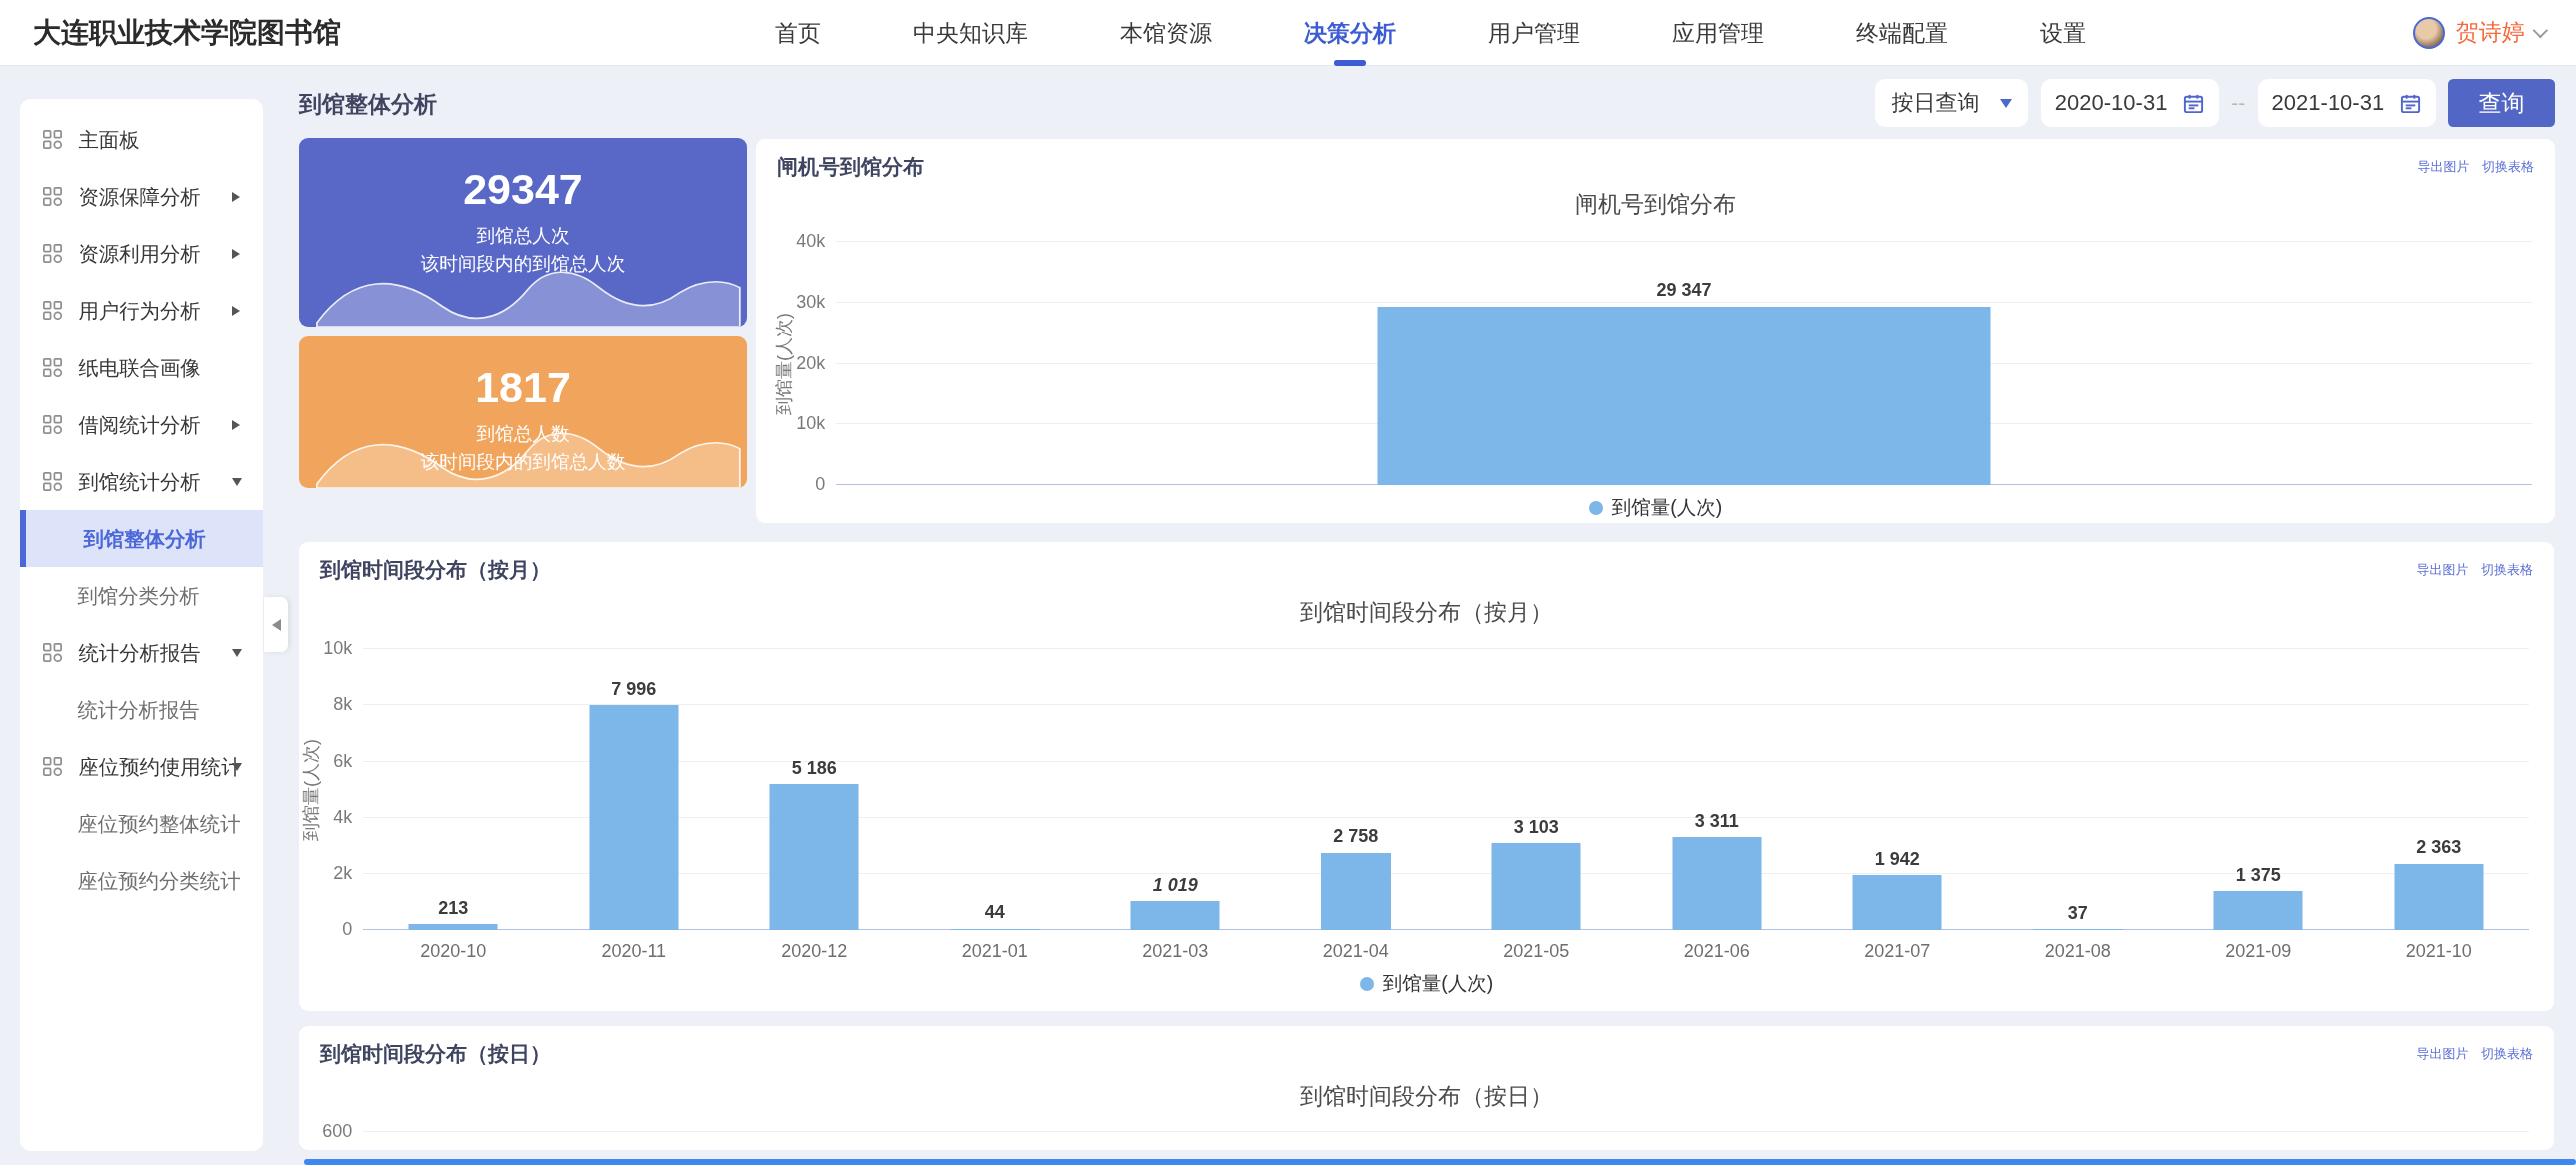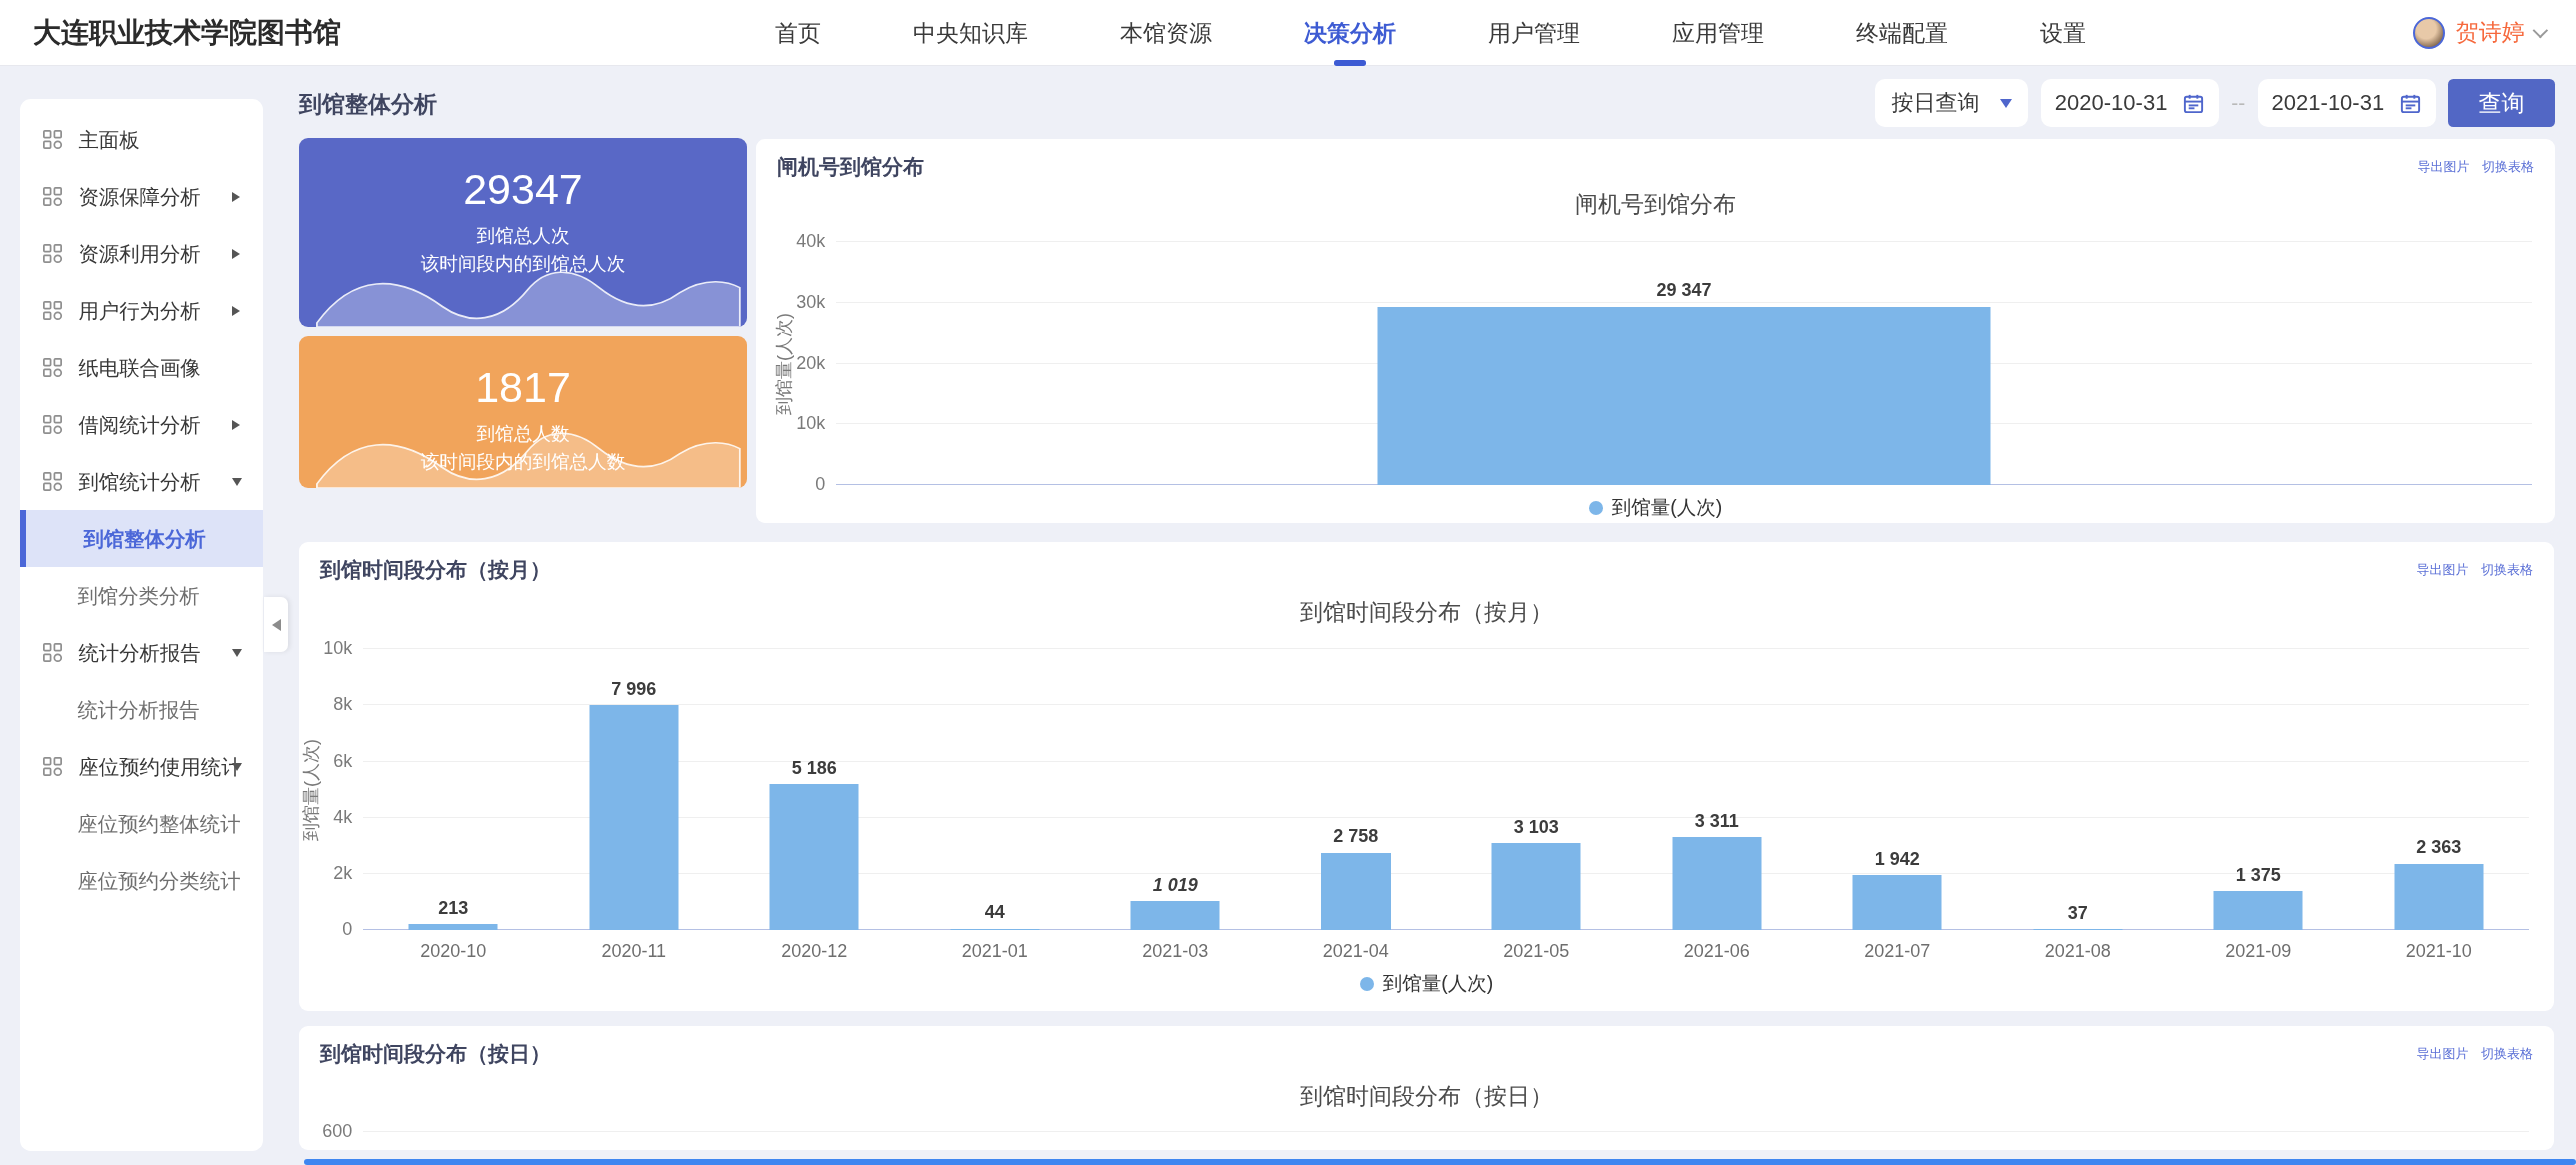--- a/index.html
+++ b/index.html
@@ -40,21 +40,21 @@
   .caret-down-blue { width:0; height:0; border-top:9px solid #4f66cc; border-left:6.2px solid transparent; border-right:6.2px solid transparent; }
   .datebox { width:178px; padding:0 14px; justify-content:space-between; cursor:text; }
   .range-sep { color:#b9b9b9; font-size:21px; }
   .btn-primary { background:#5267c5; color:#fff; font-size:23px; border:none; border-radius:5.3px; width:107px; height:48px; cursor:pointer; }
 
   
   .card { position:absolute; background:#fff; border-radius:9px; }
   #stat-blue  { left:299px; top:138px; width:448px; height:189px; background:#5968c6; }
   #stat-orange{ left:299px; top:336px; width:448px; height:152px; background:#f1a45b; }
   .stat-inner { position:relative; width:100%; height:100%; border-radius:9px; overflow:hidden; text-align:center; color:#fff; }
-  .stat-value { font-size:43px; font-weight:normal; margin-top:27px; }
+  .stat-value { font-size:43px; font-weight:bold; margin-top:27px; }
   .stat-label { font-size:18.6px; margin-top:9px; }
   .stat-sub   { font-size:18.6px; margin-top:1.8px; }
   .wave { position:absolute; left:0; bottom:0; width:100%; height:82px; }
 
   #chart1-card { left:756px; top:139px; width:1799px; height:384px; }
   #chart2-card { left:299px; top:542px; width:2255px; height:469px; }
   #chart3-card { left:299px; top:1026px; width:2255px; height:124px; overflow:hidden; }
 
   .panel-head { position:absolute; left:21px; right:21px; top:14px; display:flex; justify-content:space-between; align-items:center; }
   .panel-title { font-size:21px; font-weight:bold; color:#3f4560; }

